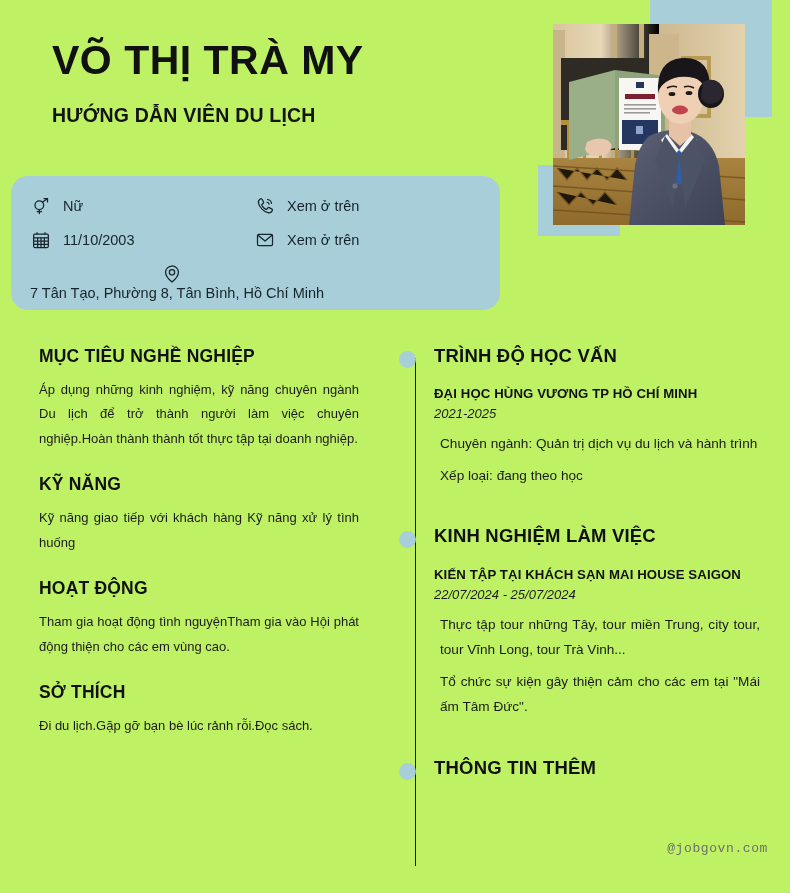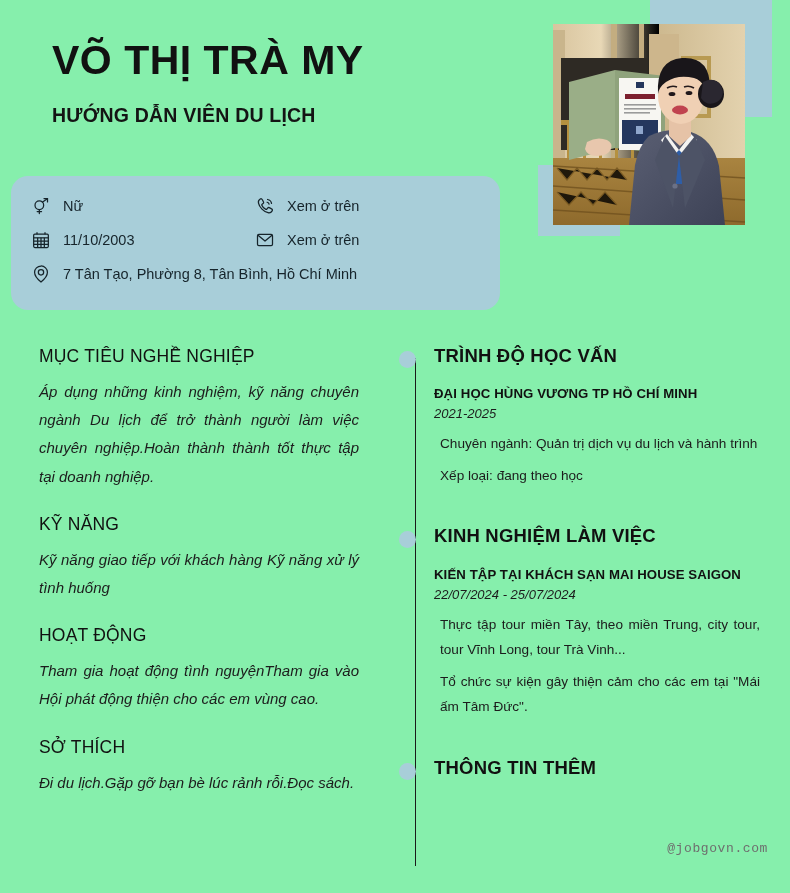--- a/index.html
+++ b/index.html
@@ -9,21 +9,21 @@
   }
   body {
     font-family: "Liberation Sans", sans-serif;
     color: #1a1a1a;
   }
   #cv-page {
     position: relative;
     width: 790px;
     height: 893px;
     overflow: hidden;
-    background: #86efac;
+    background: #bef264;
   }
 
   
   #header-block {
     position: absolute;
     left: 0;
     top: 0;
     width: 520px;
     height: 160px;
   }
@@ -109,21 +109,21 @@
     justify-content: center;
   }
   .contact-icon svg { display: block; }
   .contact-text {
     font-size: 14.5px;
     color: #16242b;
     white-space: nowrap;
   }
   #row-gender   { left: 19px; top: 19px; }
   #row-dob      { left: 19px; top: 53px; }
-  #row-address  { left: 19px; top: 87px; }
+  #row-address  { left: 19px; top: 87px; flex-direction: column; }
   #row-phone    { left: 243px; top: 19px; }
   #row-email    { left: 243px; top: 53px; }
 
   
   #left-column {
     position: absolute;
     left: 39px;
     top: 346px;
     width: 320px;
   }
@@ -131,32 +131,31 @@
     position: absolute;
     left: 406px;
     top: 346px;
     width: 360px;
   }
 
   .left-section { margin-bottom: 23px; }
   .left-section:last-child { margin-bottom: 0; }
   .left-heading {
     font-size: 17.5px;
-    font-weight: 400;
+    font-weight: 700;
     letter-spacing: 0.2px;
     color: #111111;
     margin: 0 0 11px 0;
   }
   .left-body {
-    font-size: 15px;
+    font-size: 13px;
     line-height: 1.88;
     color: #1c1c1c;
     text-align: justify;
     margin: 0;
-    font-style: italic;
   }
 
   
   #timeline-line {
     position: absolute;
     left: 414.5px;
     top: 358px;
     width: 1.4px;
     height: 508px;
     background: #1a1a1a;
@@ -436,21 +435,21 @@
     <div id="gap-edu-exp"></div>
 
     <div class="tl-section">
       <span class="tl-bullet"></span>
       <h2 class="tl-heading">KINH NGHIỆM LÀM VIỆC</h2>
     </div>
     <div id="gap-exp-head"></div>
     <div class="tl-entry">
       <p class="entry-org">KIẾN TẬP TẠI KHÁCH SẠN MAI HOUSE SAIGON</p>
       <p class="entry-dates">22/07/2024 - 25/07/2024</p>
-      <p class="entry-desc">Thực tập tour miền Tây, theo miền Trung, city tour, tour Vĩnh Long, tour Trà Vinh...</p>
+      <p class="entry-desc">Thực tập tour những Tây, tour miền Trung, city tour, tour Vĩnh Long, tour Trà Vinh...</p>
       <p class="entry-desc">Tổ chức sự kiện gây thiện cảm cho các em tại "Mái ấm Tâm Đức".</p>
     </div>
 
     <div id="gap-exp-more"></div>
 
     <div class="tl-section">
       <span class="tl-bullet"></span>
       <h2 class="tl-heading">THÔNG TIN THÊM</h2>
     </div>
     <div id="gap-more-head"></div>

